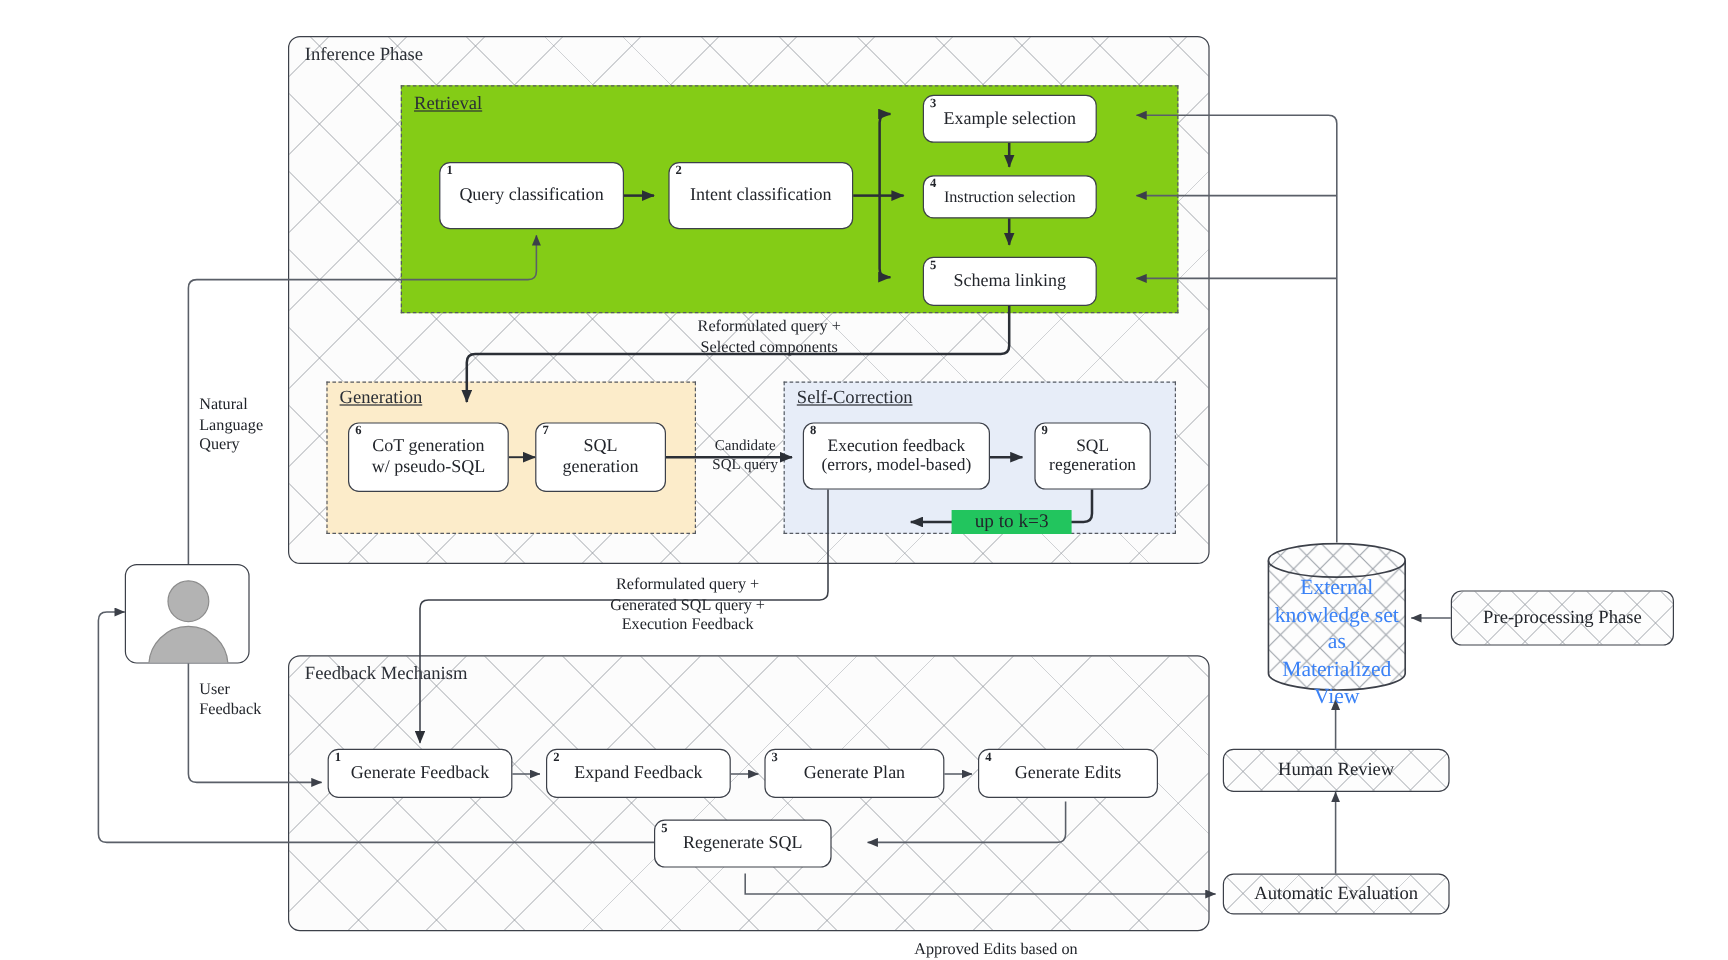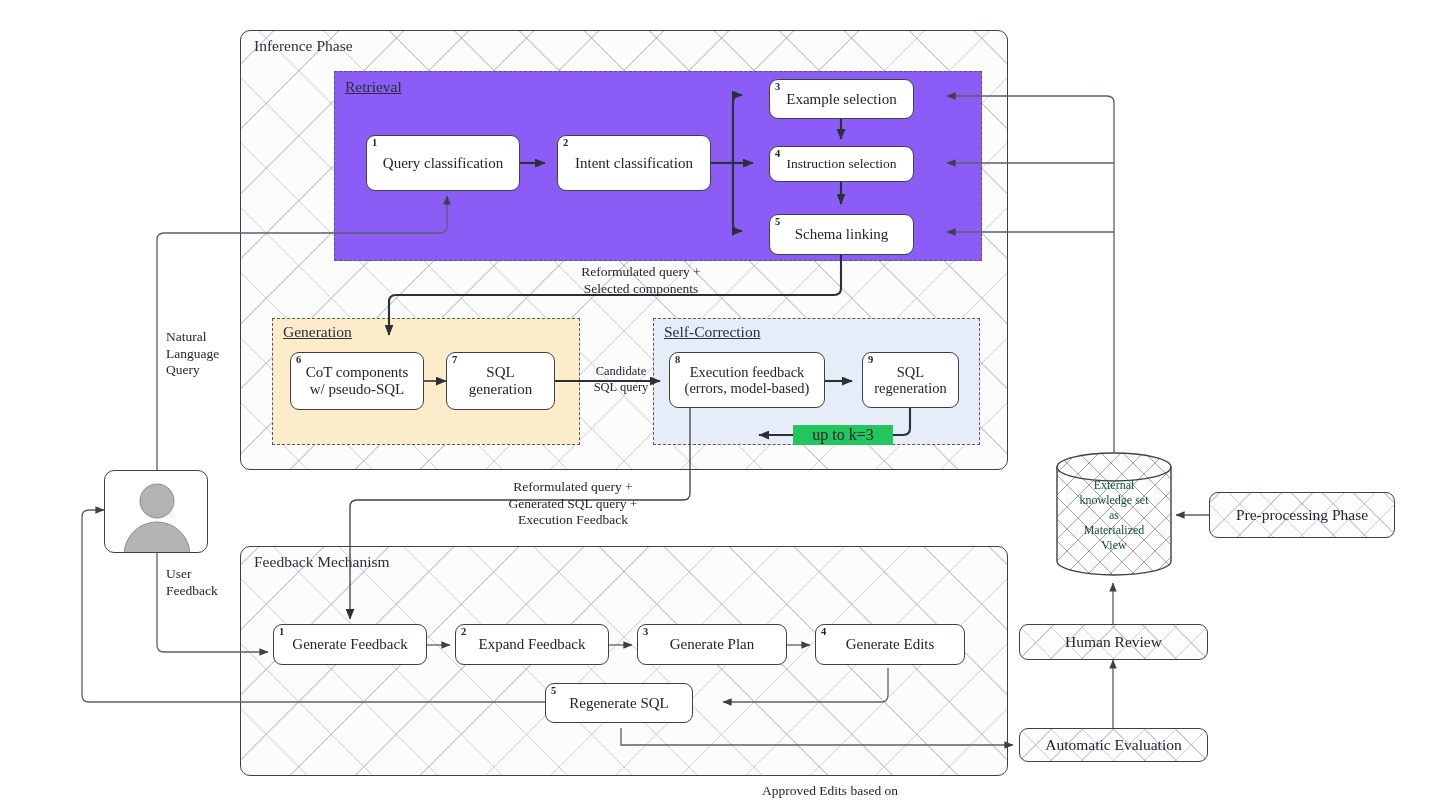--- a/index.html
+++ b/index.html
@@ -20,35 +20,35 @@
         border-radius:10px;
         background-color:#fcfcfc;
         background-image:
           repeating-linear-gradient(45deg, rgba(140,145,152,.40) 0 1.1px, rgba(0,0,0,0) 1.1px 46px),
           repeating-linear-gradient(-45deg, rgba(140,145,152,.40) 0 1.1px, rgba(0,0,0,0) 1.1px 46px);
   }
   .container-title{position:absolute;left:13px;top:6px;font-size:15.5px;color:#2b2f36;}
 
   .group{position:absolute;box-sizing:border-box;border:1.7px dashed #565a62;}
   .group-title{position:absolute;font-size:15.5px;text-decoration:underline;color:#2b2f36;}
-  .g-retrieval{background:#8b5cf6;}
+  .g-retrieval{background:#84cc16;}
   .g-generation{background:#fcecca;}
   .g-selfcorr{background:#e7edf8;}
 
   .hatch{background-color:#fdfdfd;
         background-image:
           repeating-linear-gradient(45deg, rgba(150,155,162,.45) 0 1.1px, rgba(0,0,0,0) 1.1px 22px),
           repeating-linear-gradient(-45deg, rgba(150,155,162,.45) 0 1.1px, rgba(0,0,0,0) 1.1px 22px);}
 
   .edge-label{position:absolute;font-size:13.5px;line-height:1.24;color:#22252b;
         text-align:center;}
   .edge-label.left{text-align:left;}
 
-  .cyl-text{position:absolute;left:0;right:0;top:26px;text-align:center;font-size:12px;
-        line-height:1.26;color:#14532d;}
+  .cyl-text{position:absolute;left:0;right:0;top:26px;text-align:center;font-size:18px;
+        line-height:1.26;color:#3b82f6;}
   .avatar-box{border:1.4px solid #3c4049;border-radius:10px;background:#fff;}
 </style>
 </head>
 <body>
 
 <div id="stage">
 
   <div class="container" style="left:240px;top:30px;width:768px;height:440px;">
     <div class="container-title">Inference Phase</div>
   </div>
@@ -155,21 +155,21 @@
       <span>Instruction selection</span>
     </div>
 
     <div class="node rbox" style="left:769px;top:214px;width:145px;height:41px;font-size:15px;">
       <span class="num">5</span>
       <span>Schema linking</span>
     </div>
 
     <div class="node rbox" style="left:290px;top:352px;width:134px;height:58px;font-size:15px;white-space:pre-line;">
       <span class="num">6</span>
-      <span>CoT components
+      <span>CoT generation
 w/ pseudo-SQL</span>
     </div>
 
     <div class="node rbox" style="left:446px;top:352px;width:109px;height:58px;font-size:15px;white-space:pre-line;">
       <span class="num">7</span>
       <span>SQL
 generation</span>
     </div>
 
     <div class="node rbox" style="left:669px;top:352px;width:156px;height:56px;font-size:14.5px;white-space:pre-line;">

